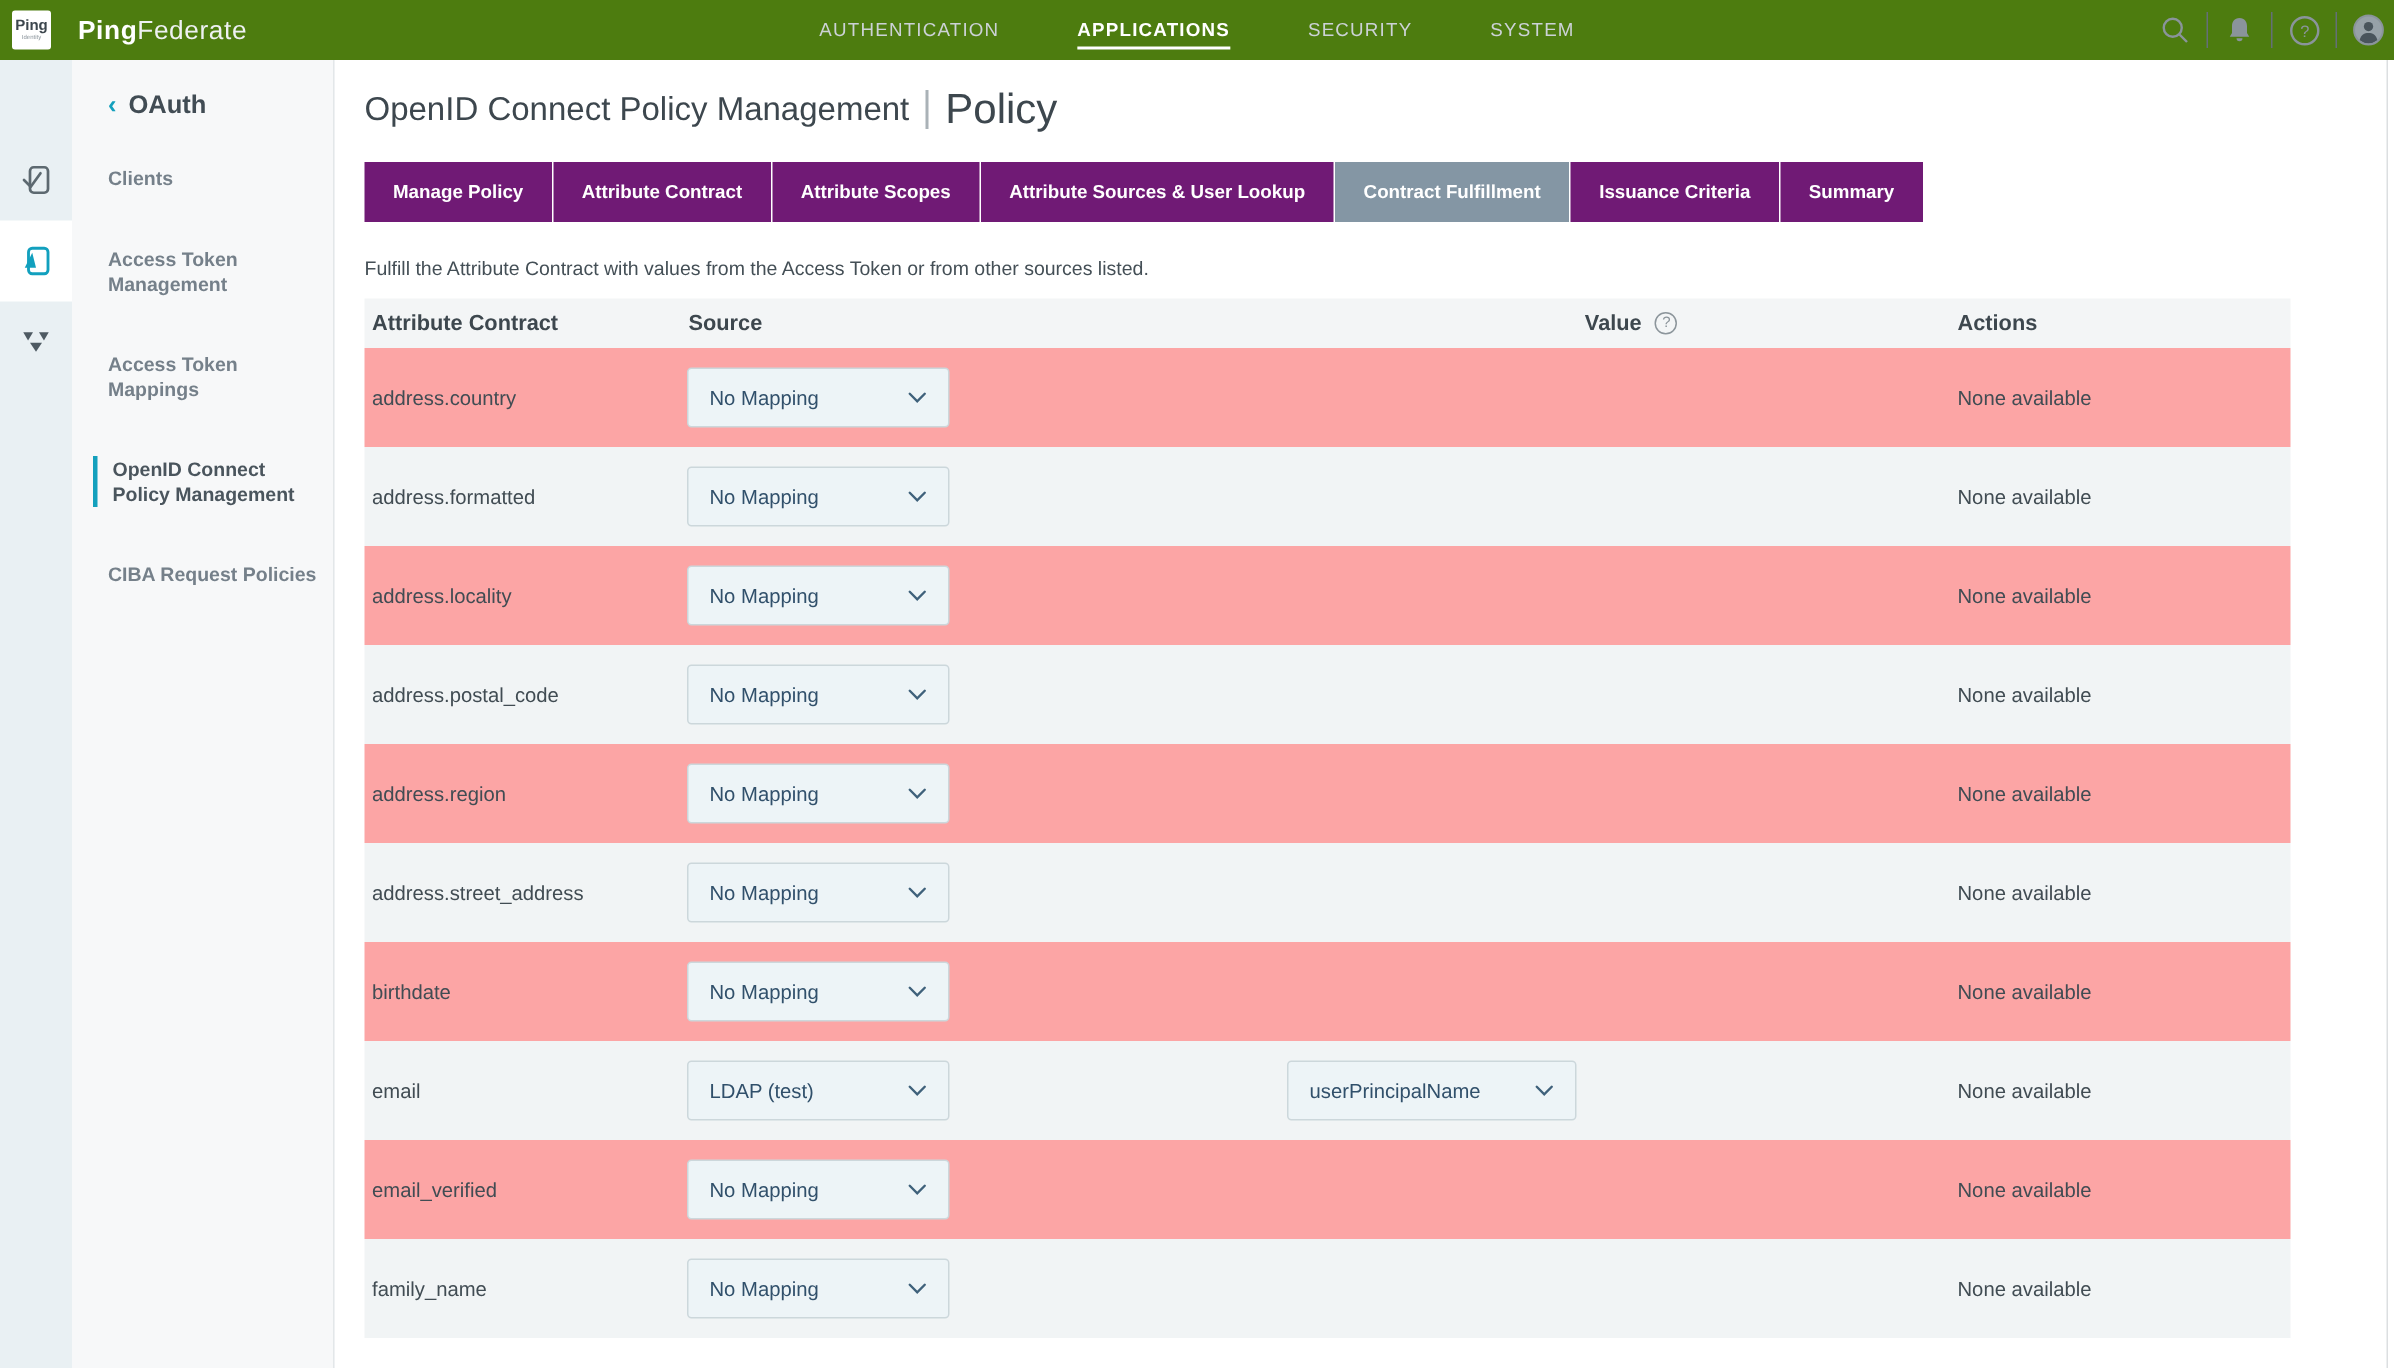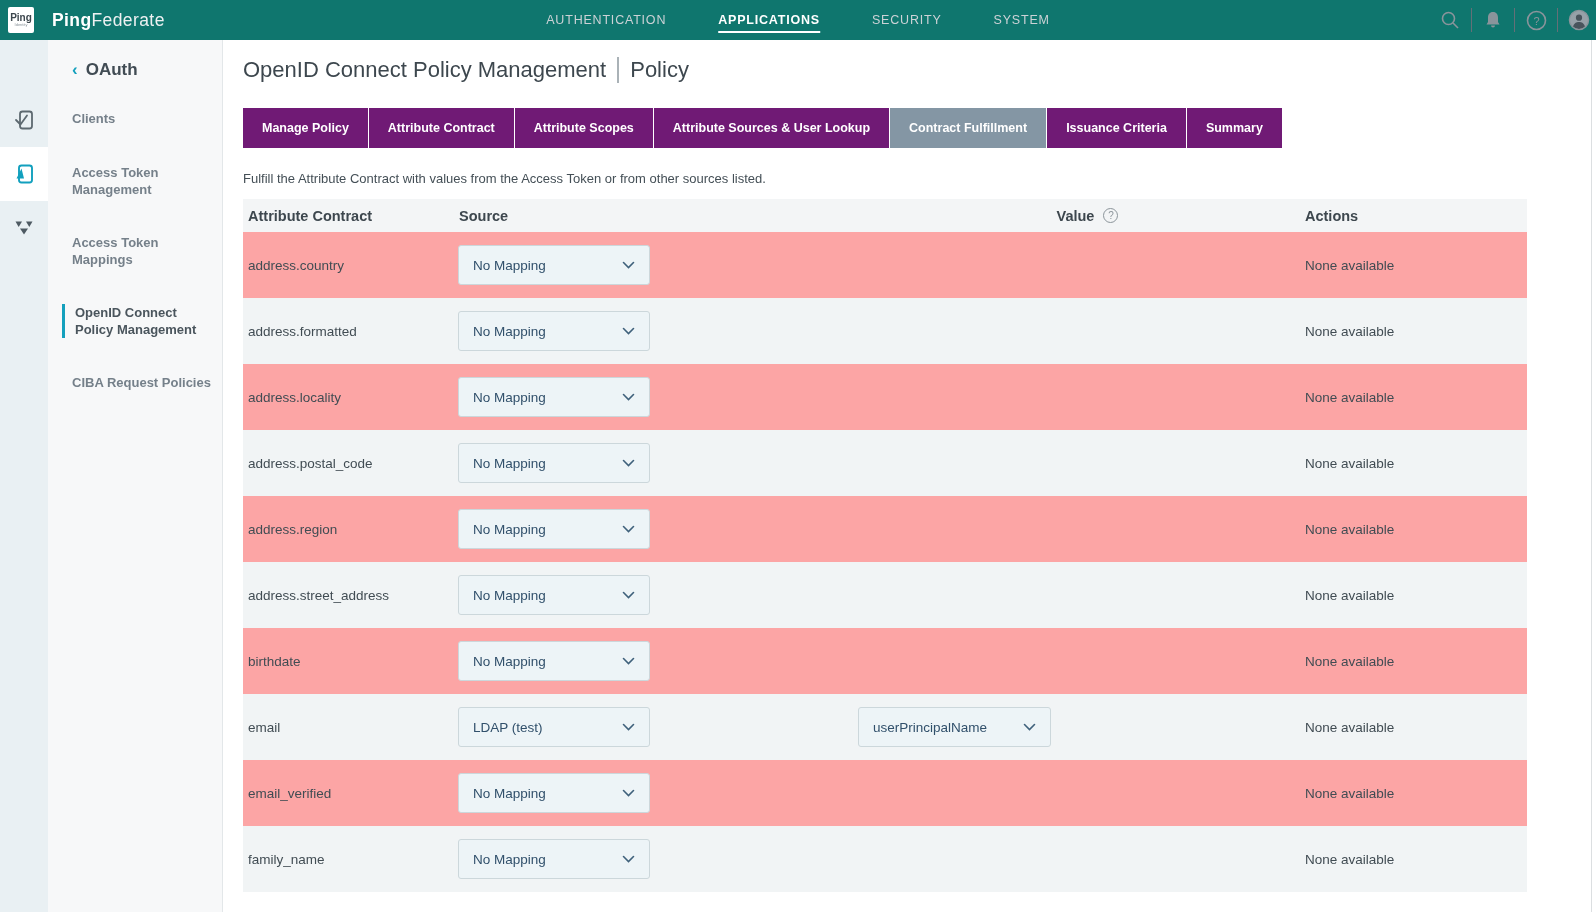--- a/index.html
+++ b/index.html
@@ -1,21 +1,21 @@
 <!DOCTYPE html>
 <html><head>
 <meta charset="utf-8">
 <style>
   * { margin:0; padding:0; box-sizing:border-box; }
   html,body { width:1596px; height:912px; overflow:hidden; background:#fff;
     font-family:"Liberation Sans", sans-serif; }
 
   
   .topbar { position:absolute; top:0; left:0; width:1596px; height:40px;
-    background:#0f766e; display:flex; align-items:center; z-index:10; }
+    background:#4d7c0f; display:flex; align-items:center; z-index:10; }
   .logo-box { width:26px; height:26px; background:#fff; border-radius:2px;
     margin-left:8px; display:flex; flex-direction:column; align-items:center;
     justify-content:center; line-height:1; }
   .logo-box .l1 { font-size:10px; font-weight:bold; color:#3c464d; }
   .logo-box .l2 { font-size:4px; color:#8a949b; }
   .brand { margin-left:18px; font-size:17.5px; color:#fff; letter-spacing:.4px; white-space:nowrap; }
   .brand .bold { font-weight:bold; }
   .brand .light { font-weight:normal; color:#eef1f2; }
   .topnav { position:absolute; left:50%; transform:translateX(-50%); display:flex;
     gap:52px; align-items:flex-end; height:40px; }
@@ -43,21 +43,21 @@
     color:#75808a; line-height:17px; cursor:pointer; }
   .menu-item.active { color:#4a555d; border-left:3px solid #14a0bd; padding-left:10px;
     left:14px; margin-left:0; }
 
   
   .main { position:absolute; top:40px; left:224px; right:0; bottom:0; background:#fff; }
   .edge-line { position:absolute; top:40px; right:4px; bottom:0; width:1px; background:#dcdfe1; }
   .page-title-row { position:absolute; top:57px; left:243px; display:flex; align-items:center; }
   .page-title { font-size:22px; color:#3d474e; }
   .title-sep { width:2px; height:26px; background:#aab2b7; margin:0 11px; }
-  .page-subtitle { font-size:22px; color:#3d474e; }
+  .page-subtitle { font-size:28px; color:#3d474e; }
 
   .tabs { position:absolute; top:108px; left:243px; display:flex; gap:1px; }
   .tab { height:40px; background:#701a75; color:#fff; font-size:12.5px; font-weight:bold;
     display:flex; align-items:center; padding:0 19px; cursor:pointer; white-space:nowrap; }
   .tab.active { background:#8496a4; }
 
   .description { position:absolute; top:171px; left:243px; font-size:13px; color:#444f56; }
 
   .table { position:absolute; top:199px; left:243px; width:1284px; }
   .thead { display:grid; grid-template-columns:215px 400px 447px 1fr; height:33px;
@@ -69,21 +69,21 @@
   .help-circle { width:15px; height:15px; border:1px solid #8c959b; border-radius:50%;
     color:#8c959b; font-size:10px; font-weight:normal; display:flex; align-items:center;
     justify-content:center; margin-left:9px; cursor:pointer; }
   .trow { display:grid; grid-template-columns:215px 400px 447px 1fr; height:66px;
     align-items:center; background:#fca5a5; }
   .trow.alt { background:#f1f4f5;text-align:right; }
   .cell { display:flex; align-items:center; }
   .c-attr { padding-left:5px; }
   .attr { font-size:13.5px; color:#414c53; }
   .actions-text { font-size:13.5px; color:#414c53; }
-  .dropdown { width:192px; height:40px; background:#edf4f7; border:1px solid #ccd7db;
+  .dropdown { width:175px; height:40px; background:#edf4f7; border:1px solid #ccd7db;
     border-radius:3px; display:flex; align-items:center; justify-content:space-between;
     padding:0 14px; cursor:pointer; }
   .dd-val { width:193px; }
   .dd-label { font-size:13.5px; color:#31506b; }
 
   svg { display:block; }
 </style>
 </head>
 <body>
 

